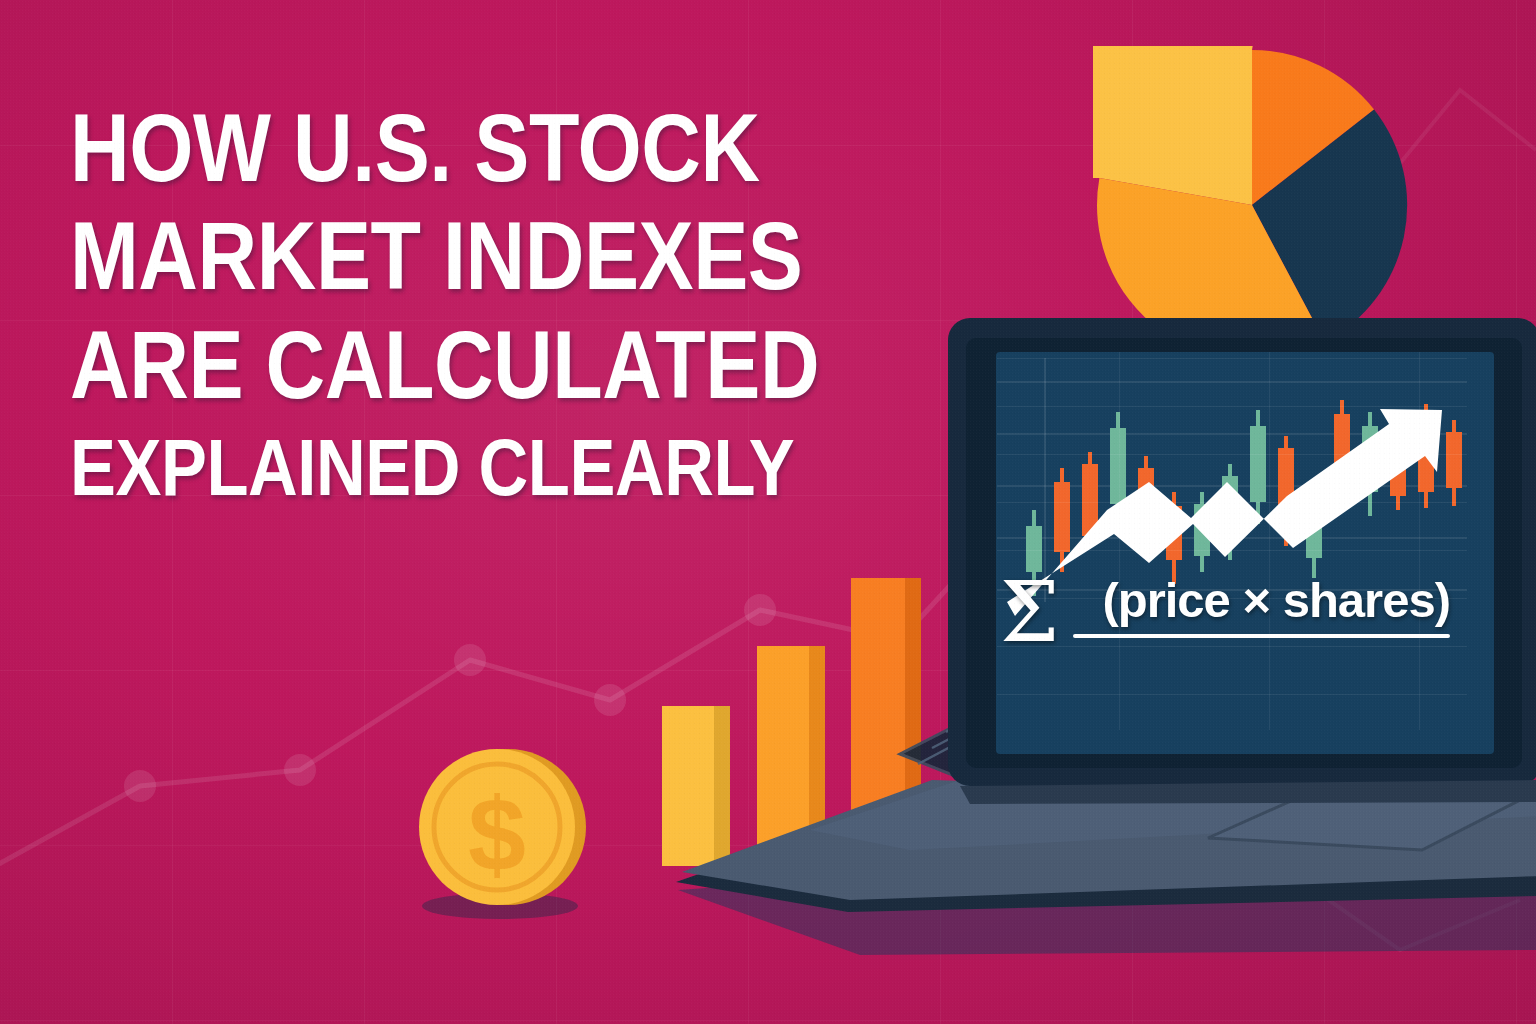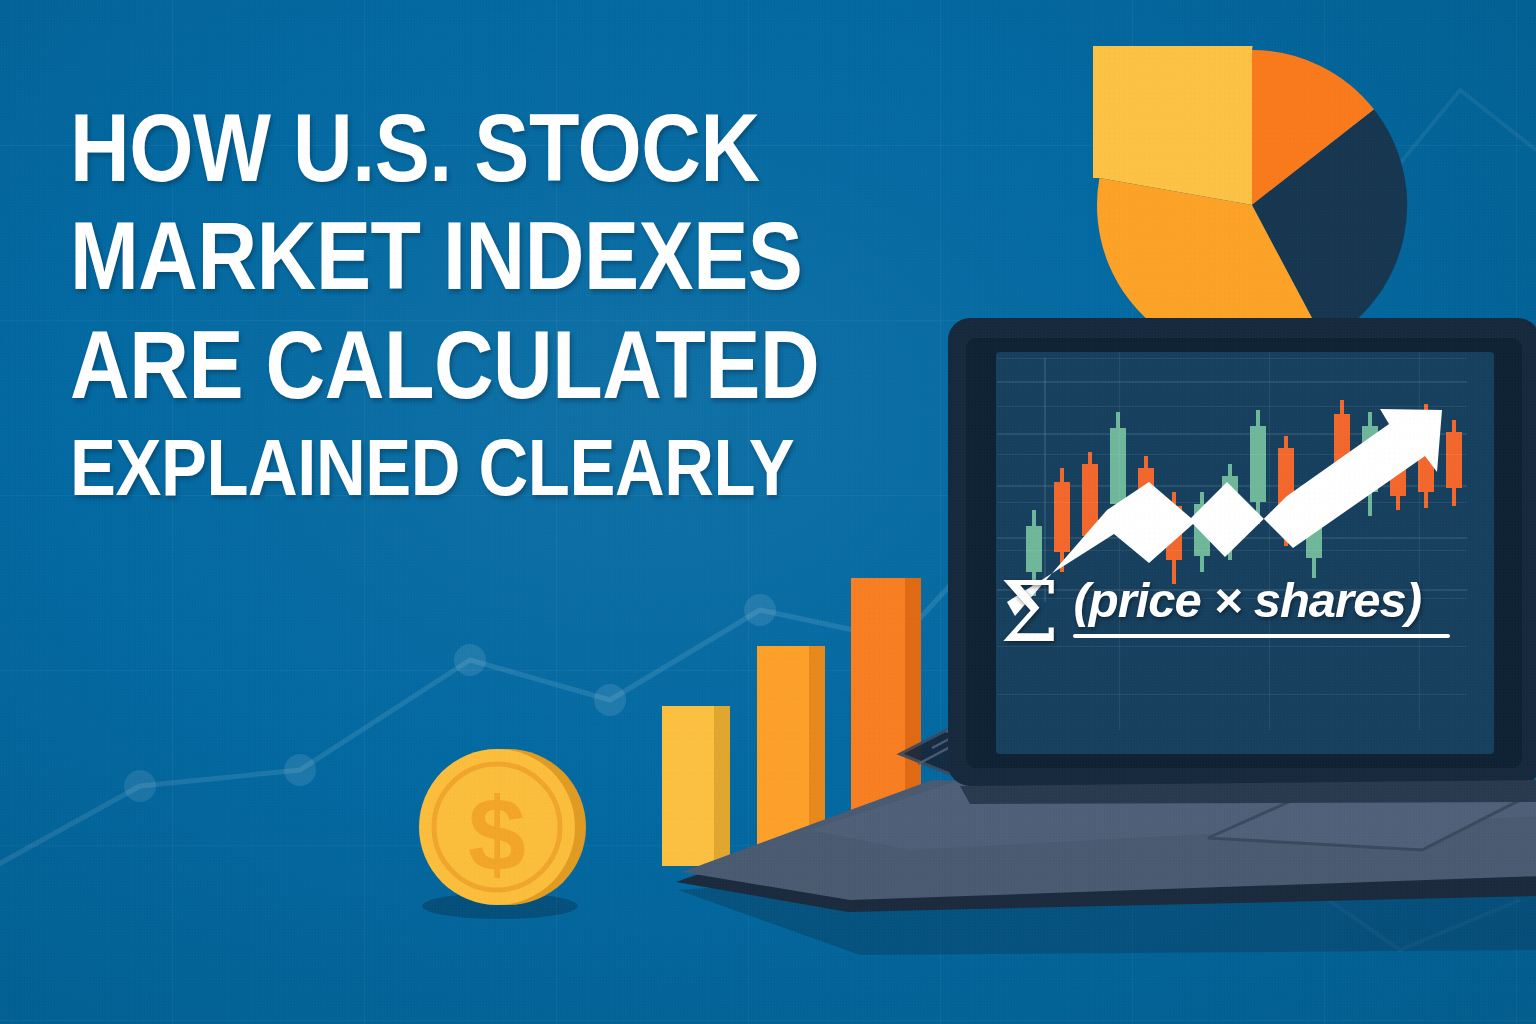--- a/index.html
+++ b/index.html
@@ -5,21 +5,21 @@
   html, body {
     margin: 0;
     padding: 0;
     background: #0e3c5c;
   }
   #stage {
     position: relative;
     width: 1536px;
     height: 1024px;
     overflow: hidden;
-    background: #0369a1;
+    background: #be185d;
     font-family: "Liberation Sans", sans-serif;
   }
 
   
   .bg-grid {
     position: absolute;
     inset: 0;
     background-image:
       linear-gradient(to right, rgba(255,255,255,0.045) 1px, transparent 1px),
       linear-gradient(to bottom, rgba(255,255,255,0.045) 1px, transparent 1px);
@@ -109,21 +109,21 @@
     text-shadow: 1px 2px 4px rgba(0,0,0,.45);
   }
   .sigma {
     font-family: "DejaVu Serif", serif;
     font-size: 84px;
     line-height: 0.88;
     font-weight: 400;
     margin-right: 14px;
     margin-top: 2px;
   }
-  .frac { flex: 1; text-align: left; font-style: italic; }
+  .frac { flex: 1; text-align: right; }
   .frac .num {
     font-size: 49px;
     font-weight: 700;
     letter-spacing: -1px;
     line-height: 1.08;
     white-space: nowrap;
   }
   .frac .rule {
     height: 4px;
     background: #ffffff;

